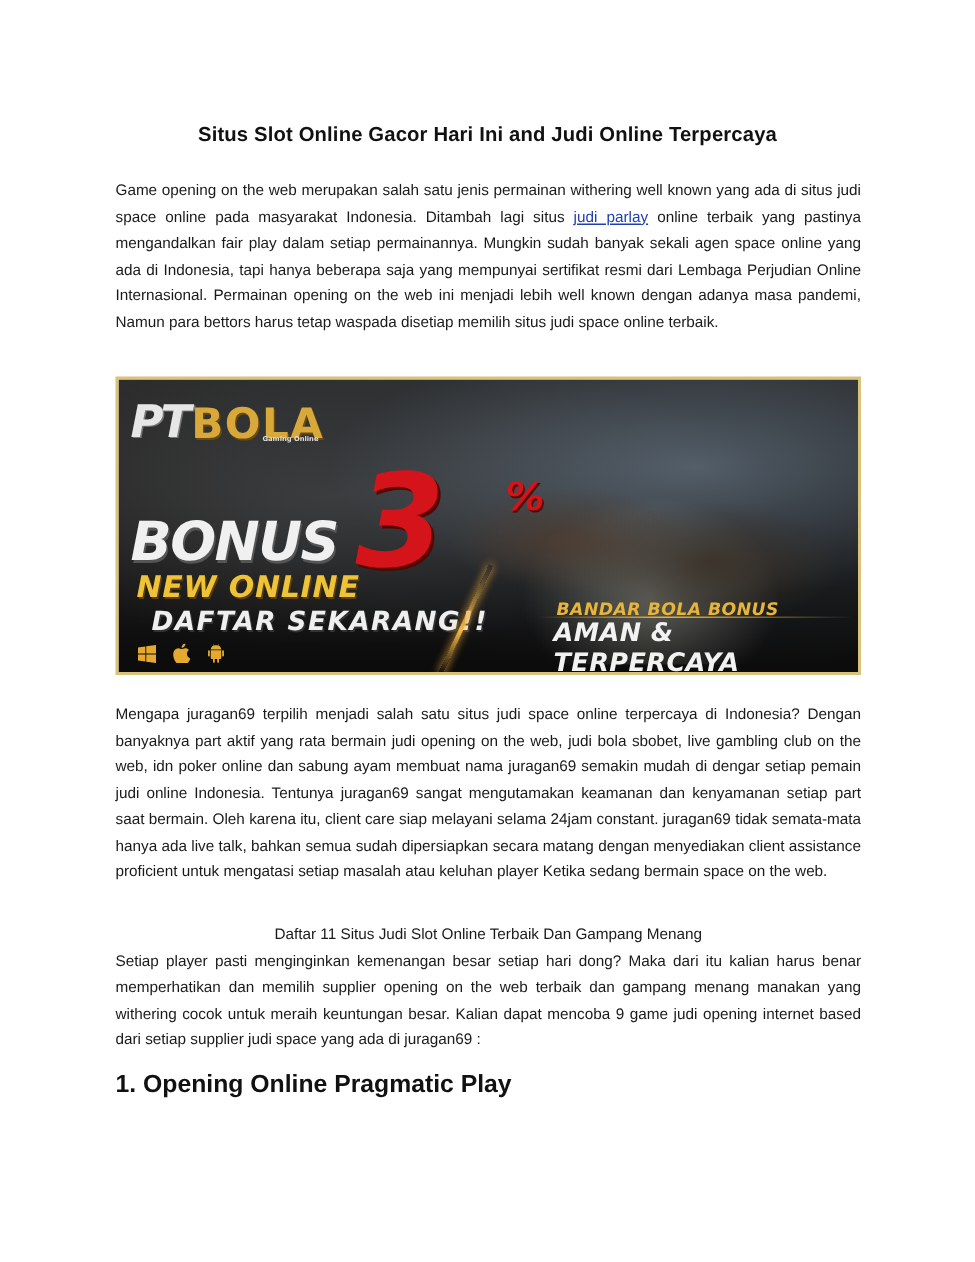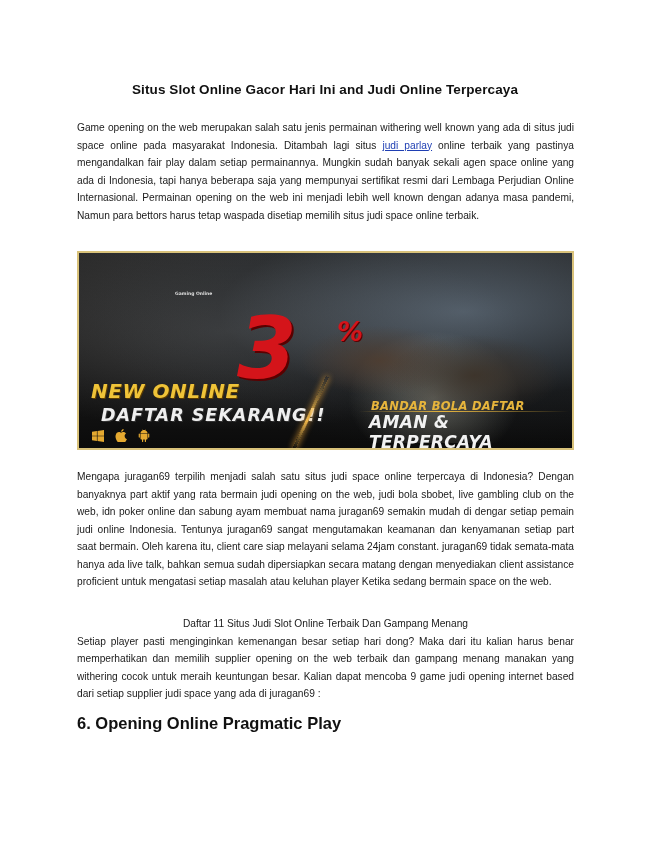--- a/index.html
+++ b/index.html
@@ -65,23 +65,28 @@
 <div class="page">
 
   <div class="title">Situs Slot Online Gacor Hari Ini and Judi Online Terpercaya</div>
 
   <div class="para p1">
     <span>Game opening on the web merupakan salah satu jenis permainan withering well known yang ada di situs judi space online pada masyarakat Indonesia. Ditambah lagi situs </span><a href="#">judi parlay</a><span> online terbaik yang pastinya mengandalkan fair play dalam setiap permainannya. Mungkin sudah banyak sekali agen space online yang ada di Indonesia, tapi hanya beberapa saja yang mempunyai sertifikat resmi dari Lembaga Perjudian Online Internasional. Permainan opening on the web ini menjadi lebih well known dengan adanya masa pandemi, Namun para bettors harus tetap waspada disetiap memilih situs judi space online terbaik.</span>
   </div>
 
   <div class="banner">
     <div class="figs"></div>
+    <div class="logo">
+      <span class="logo-pt">PT</span>
+      <span class="logo-bola">BOLA</span>
+    </div>
     <div class="logo-sub">Gaming Online</div>
     <div class="ten">3</div>
     <div class="pct">%</div>
+    <div class="bonus">BONUS</div>
     <div class="newmember">NEW ONLINE</div>
     <div class="daftar">DAFTAR SEKARANG!!</div>
     <div class="streak"></div>
     <div class="os-icons">
       <span class="os-icon">
         <svg width="12" height="12" viewBox="0 0 12 12">
             <path d="M0 1.7L4.9 1v4.7H0zM5.5 0.9L12 0v5.7H5.5zM0 6.3h4.9V11L0 10.3zM5.5 6.3H12V12l-6.5-.9z" fill="#e5a930"></path>
           </svg>
       </span>
       <span class="os-icon">
@@ -89,26 +94,26 @@
             <path d="M9.6 6.9c0-1.6 1.3-2.4 1.4-2.5-.8-1.1-2-1.3-2.4-1.3-1-.1-2 .6-2.5.6s-1.3-.6-2.2-.6C2.8 3.1 1.7 3.8 1.1 4.900-.2 7.100.8 10.400 2 12.100c.6.8 1.300 1.800 2.200 1.700.9 0 1.200-.6 2.300-.6s1.400.6 2.300.5c1 0 1.600-.8 2.100-1.700.7-1 1-1.900 1-2-.1 0-2.300-.9-2.300-3.100zM7.900 2C8.400 1.400 8.700.7 8.600 0 8 0 7.300.4 6.800.9c-.4.5-.8 1.200-.7 1.900.7.1 1.300-.3 1.800-.8z" fill="#e5a930"></path>
           </svg>
       </span>
       <span class="os-icon">
         <svg width="12" height="13" viewBox="0 0 12 13">
             <path d="M2.5 4.5h7v5.2c0 .4-.3.7-.7.7H8v2c0 .3-.3.6-.6.6s-.6-.3-.6-.6v-2H5.2v2c0 .3-.3.6-.6.6S4 12.700 4 12.400v-2h-.8c-.4 0-.7-.3-.7-.7zM1.300 4.500c.3 0 .6.3.6.6v3c0 .3-.3.6-.6.6S.7 8.400.7 8.100v-3c0-.3.3-.6.6-.6zm9.400 0c.3 0 .6.3.6.6v3c0 .3-.3.6-.6.6s-.6-.3-.6-.6v-3c0-.3.3-.6.6-.6zM2.500 4C2.600 2.800 3.400 1.800 4.500 1.400L3.900.400l.2-.1.6 1c.4-.1.800-.2 1.300-.2s.900.1 1.300.2l.6-1 .2.1-.6 1C8.600 1.800 9.400 2.800 9.500 4z" fill="#e5a930"></path>
           </svg>
       </span>
     </div>
     <div class="tagline"></div>
-    <div class="tag1">BANDAR BOLA DAFTAR</div>
+    <div class="tag1">BANDAR BOLA BONUS</div>
     <div class="tag2">AMAN &amp; TERPERCAYA</div>
   </div>
 
   <div class="para p2">Mengapa juragan69 terpilih menjadi salah satu situs judi space online terpercaya di Indonesia? Dengan banyaknya part aktif yang rata bermain judi opening on the web, judi bola sbobet, live gambling club on the web, idn poker online dan sabung ayam membuat nama juragan69 semakin mudah di dengar setiap pemain judi online Indonesia. Tentunya juragan69 sangat mengutamakan keamanan dan kenyamanan setiap part saat bermain. Oleh karena itu, client care siap melayani selama 24jam constant. juragan69 tidak semata-mata hanya ada live talk, bahkan semua sudah dipersiapkan secara matang dengan menyediakan client assistance proficient untuk mengatasi setiap masalah atau keluhan player Ketika sedang bermain space on the web.</div>
 
   <div class="para p3">
     <span class="sub">Daftar 11 Situs Judi Slot Online Terbaik Dan Gampang Menang</span>
     <span>Setiap player pasti menginginkan kemenangan besar setiap hari dong? Maka dari itu kalian harus benar memperhatikan dan memilih supplier opening on the web terbaik dan gampang menang manakan yang withering cocok untuk meraih keuntungan besar. Kalian dapat mencoba 9 game judi opening internet based dari setiap supplier judi space yang ada di juragan69 :</span>
   </div>
 
-  <div class="h2">6. Opening Online Pragmatic Play</div>
+  <div class="h2">1. Opening Online Pragmatic Play</div>
 
 </div>
 
 </body></html>

